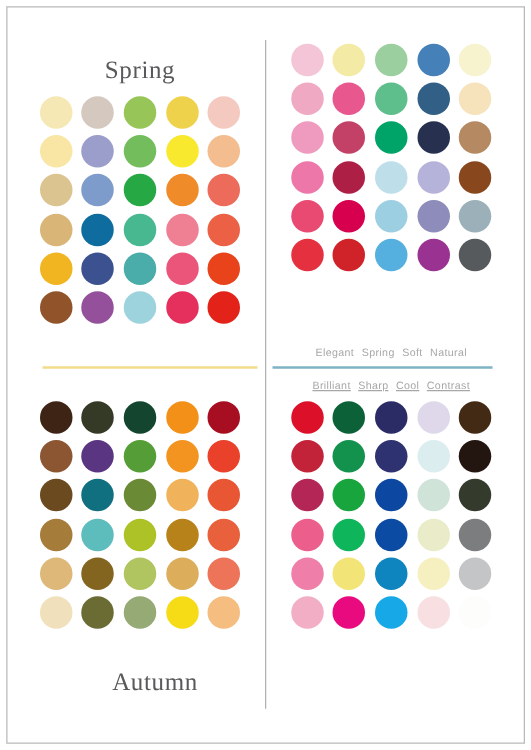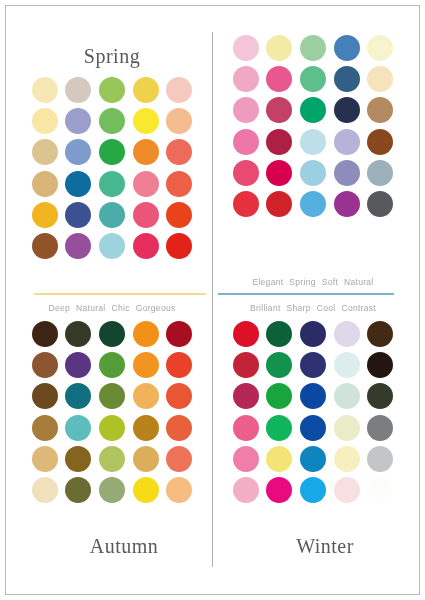--- a/index.html
+++ b/index.html
@@ -99,21 +99,21 @@
   .accent-rule {
     position: absolute;
     height: 2px;
   }
   #rule-spring { left: 34px;  top: 293px; width: 172px; background: #f2dc8a; }
   #rule-summer { left: 218px; top: 293px; width: 176px; background: #7fb2c4; }
 
   .kw-top-spring { position: absolute; left: 13px; top: 278px; width: 198px; }
   .kw-top-summer { position: absolute; left: 214px; top: 278px; width: 198px; }
   .kw-bot-autumn { position: absolute; left: 13px; top: 304px; width: 198px; }
-  .kw-bot-winter { position: absolute; left: 214px; top: 304px; width: 198px; }
+  .kw-bot-winter { position: absolute; left: 214px; top: 304px; width: 198px; text-decoration: underline; }
 
   .grid-top    { margin-top: 2px; }
   .grid-bottom { margin-top: 18px; }
   .title-bottom { position: absolute; left: 12px; width: 100%; top: 232px; }
 </style>
 </head>
 <body>
 
 <div id="page">
   <div id="frame"></div>
@@ -306,21 +306,20 @@
         </div>
         <div class="swatch-cell">
           <div class="swatch" title="#565a5c" style="background: rgb(86, 90, 92);"></div>
         </div>
       </div>
   </div>
 
   <div class="keywords kw-top-summer" id="kw-summer"><span>Elegant</span><span>Spring</span><span>Soft</span><span>Natural</span></div>
   <div class="accent-rule" id="rule-spring" style="background: rgb(242, 220, 138);"></div>
   <div class="accent-rule" id="rule-summer" style="background: rgb(127, 178, 196);"></div>
-  <div class="keywords kw-bot-autumn" id="kw-autumn"><span>Deep</span><span>Natural</span><span>Chic</span><span>Gorgeous</span></div>
   <div class="keywords kw-bot-winter" id="kw-winter"><span>Brilliant</span><span>Sharp</span><span>Cool</span><span>Contrast</span></div>
 
   <div class="season" id="season-autumn">
     <div class="grid grid-bottom" id="grid-autumn">
         <div class="swatch-cell">
           <div class="swatch" title="#3e2415" style="background: rgb(62, 36, 21);"></div>
         </div>
         <div class="swatch-cell">
           <div class="swatch" title="#343a25" style="background: rgb(52, 58, 37);"></div>
         </div>
@@ -498,15 +497,14 @@
         <div class="swatch-cell">
           <div class="swatch" title="#17a8e8" style="background: rgb(23, 168, 232);"></div>
         </div>
         <div class="swatch-cell">
           <div class="swatch" title="#f7dfe2" style="background: rgb(247, 223, 226);"></div>
         </div>
         <div class="swatch-cell">
           <div class="swatch" title="#fdfdfb" style="background: rgb(253, 253, 251);"></div>
         </div>
       </div>
-    <div class="season-title title-bottom">Winter</div>
   </div>
 </div>
 
 </body></html>

